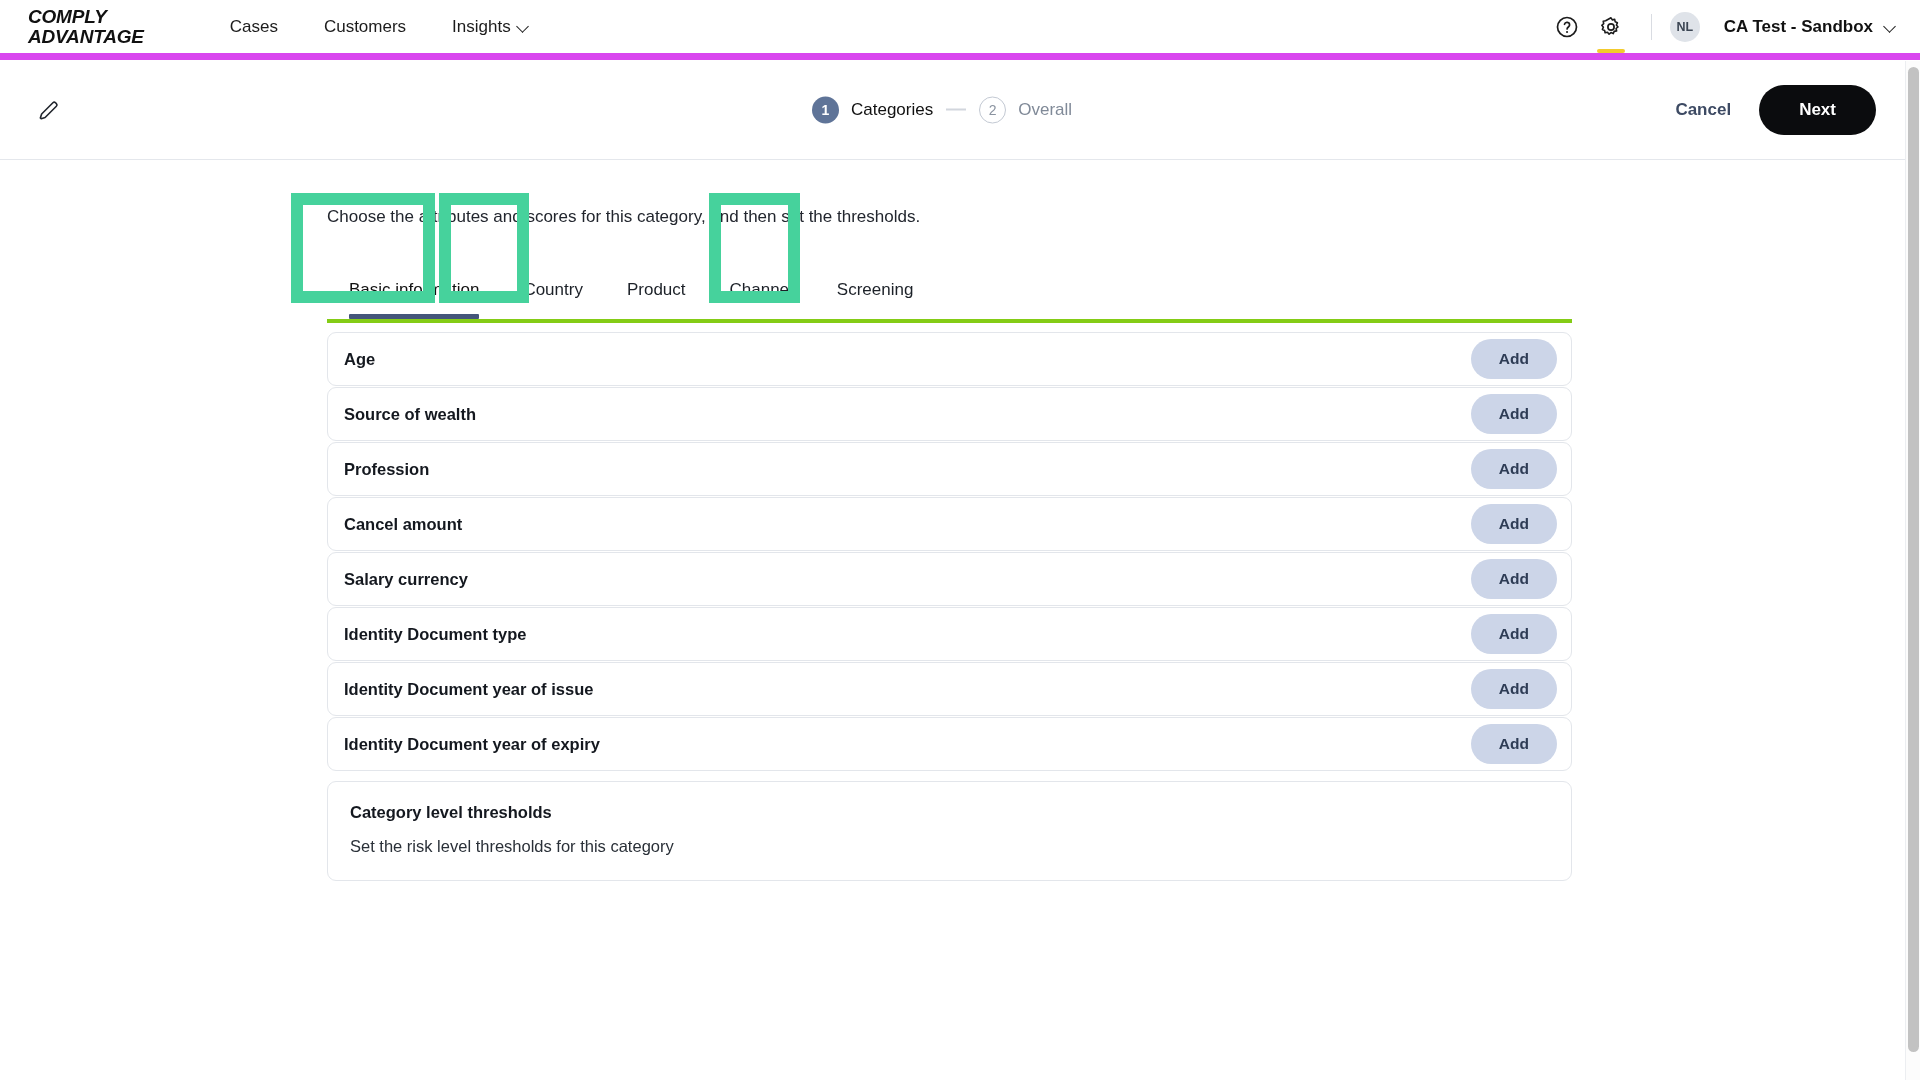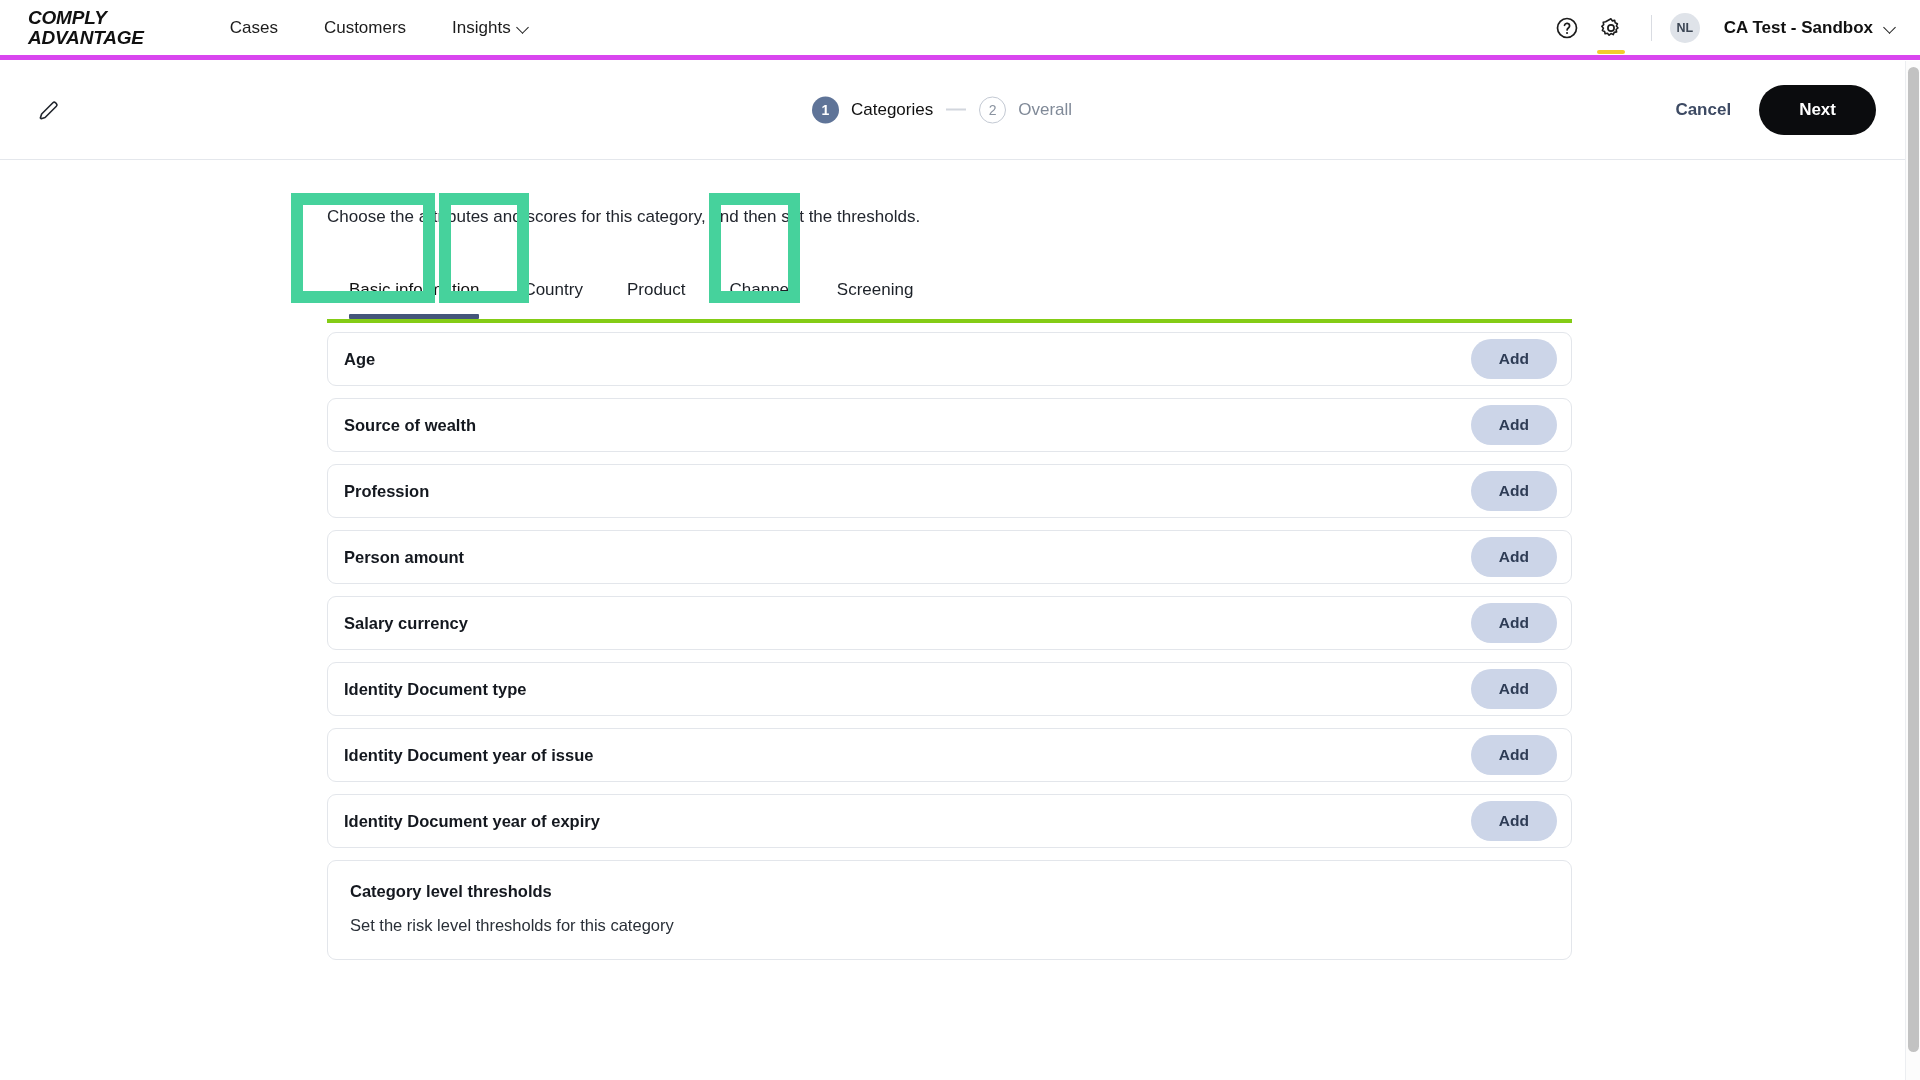--- a/index.html
+++ b/index.html
@@ -7,21 +7,21 @@
     width: 1920px; height: 1080px;
     background: #ffffff;
     font-family: "Liberation Sans", sans-serif;
     overflow: hidden;
   }
   .app { position: relative; width: 1920px; height: 1080px; background:#fff; }
 
   
   .topnav {
     position: absolute; left:0; top:0; width:1920px; height:60px;
-    background:#fff; border-bottom:5px solid #d946ef;
+    background:#fff; border-bottom:7px solid #d946ef;
     display:flex; align-items:center;
   }
   .brand {
     margin-left:28px; font-weight:bold; font-size:19px; line-height:20px;
     letter-spacing:-0.2px; color:#111; font-style:italic;
     font-family:"Liberation Sans", sans-serif;
   }
   .brand span { display:block; font-style:italic; }
   .nav-links { display:flex; align-items:center; margin-left:86px; gap:46px; }
   .nav-link {
@@ -118,21 +118,21 @@
 
   
   .hl {
     position:absolute; border:12px solid #46d29c; pointer-events:none; z-index:5;
   }
 
   
   .rows { position:absolute; left:327px; top:171px; width:1245px; }
   .row {
     height:54px; background:#fff; border:1px solid #e3e6eb; border-radius:9px;
-    margin-bottom:12px; display:flex; align-items:center;
+    margin-bottom:1px; display:flex; align-items:center;
     padding:0 14px 0 16px; position:relative;
   }
   .row-label { font-size:16.5px; font-weight:bold; color:#14181f; }
   .btn-add {
     margin-left:auto; background:#ccd5e8; color:#2e3c55;
     border:none; border-radius:999px; font-size:15.5px; font-weight:bold;
     padding:11px 28px; cursor:pointer; font-family:"Liberation Sans", sans-serif;
   }
   .thresholds {
     background:#fff; border:1px solid #e3e6eb; border-radius:9px;
@@ -252,21 +252,21 @@
         <span class="row-label">Source of wealth</span>
         <button class="btn-add">Add</button>
       </div>
 
       <div class="row">
         <span class="row-label">Profession</span>
         <button class="btn-add">Add</button>
       </div>
 
       <div class="row">
-        <span class="row-label">Person amount</span>
+        <span class="row-label">Cancel amount</span>
         <button class="btn-add">Add</button>
       </div>
 
       <div class="row">
         <span class="row-label">Salary currency</span>
         <button class="btn-add">Add</button>
       </div>
 
       <div class="row">
         <span class="row-label">Identity Document type</span>

